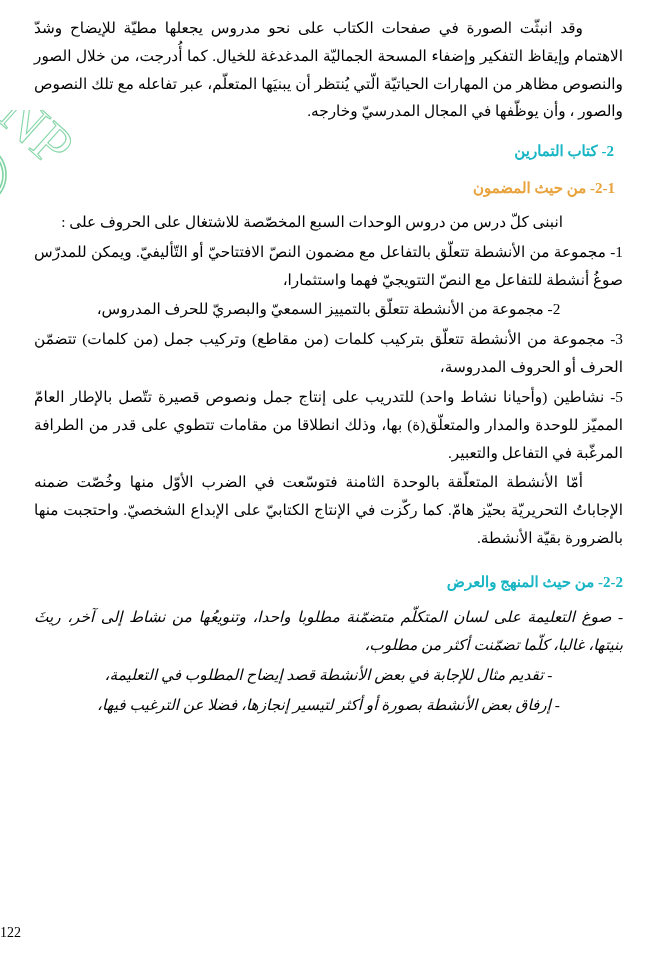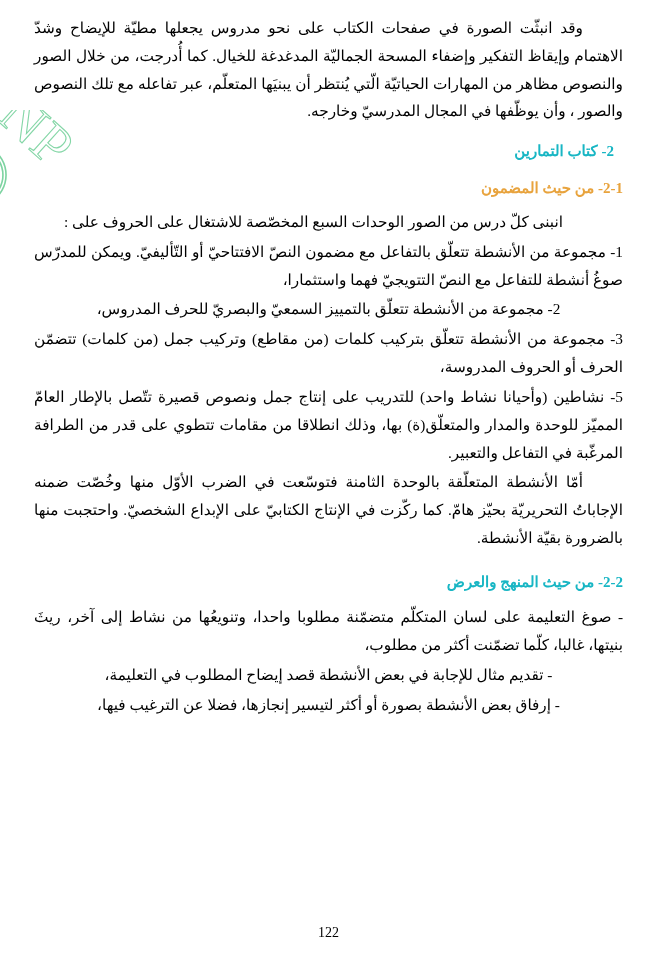--- a/index.html
+++ b/index.html
@@ -70,42 +70,43 @@
   .heading {
     color: #18b6c4;
     font-weight: bold;
     text-align: center;
     margin: 13px 9px 7px 0;
     text-indent: 0;
     font-size: 15px;
   }
   .heading.sub {
     color: #e8a33d;
-    margin: 9px 0 6px 0;
+    margin: 9px 8px 6px 0;
   }
   .heading.sub2 {
     color: #18b6c4;
     margin: 17px 0 7px 0;
   }
   .numbered {
     text-indent: 0;
   }
   .bullet {
     text-indent: 0;
+    font-style: italic;
   }
   .center-line {
     text-align: right;
     text-align-last: center;
   }
   .pagenum {
     position: absolute;
     bottom: 16px;
     left: 0;
     width: 657px;
-    text-align: center;
+    text-align: left;
     font-size: 14px;
     color: #000;
     font-family: "Liberation Serif", "DejaVu Serif", serif;
     z-index: 2;
   }
 </style>
 </head>
 <body>
 
 <div class="page">
@@ -118,21 +119,21 @@
   </div>
 
   <div class="content">
 
     <p class="indent">وقد انبثّت الصورة في صفحات الكتاب على نحو مدروس يجعلها مطيّة للإيضاح وشدّ الاهتمام وإيقاظ التفكير وإضفاء المسحة الجماليّة المدغدغة للخيال. كما أُدرجت، من خلال الصور والنصوص مظاهر من المهارات الحياتيّة الّتي يُنتظر أن يبنيَها المتعلّم، عبر تفاعله مع تلك النصوص والصور ، وأن يوظّفها في المجال المدرسيّ وخارجه.</p>
 
     <p class="heading">2- كتاب التمارين</p>
 
     <p class="heading sub">2-1- من حيث المضمون</p>
 
-    <p class="indent2">انبنى كلّ درس من الصور الوحدات السبع المخصّصة للاشتغال على الحروف على :</p>
+    <p class="indent2">انبنى كلّ درس من دروس الوحدات السبع المخصّصة للاشتغال على الحروف على :</p>
 
     <p class="numbered">1- مجموعة من الأنشطة تتعلّق بالتفاعل مع مضمون النصّ الافتتاحيّ أو التّأليفيّ. ويمكن للمدرّس صوغُ أنشطة للتفاعل مع النصّ التتويجيّ فهما واستثمارا،</p>
     <p class="numbered center-line">2- مجموعة من الأنشطة تتعلّق بالتمييز السمعيّ والبصريّ للحرف المدروس،</p>
     <p class="numbered">3- مجموعة من الأنشطة تتعلّق بتركيب كلمات (من مقاطع) وتركيب جمل (من كلمات) تتضمّن الحرف أو الحروف المدروسة،</p>
     <p class="numbered">5- نشاطين (وأحيانا نشاط واحد) للتدريب على إنتاج جمل ونصوص قصيرة تتّصل بالإطار العامّ المميّز للوحدة والمدار والمتعلّق(ة) بها، وذلك انطلاقا من مقامات تتطوي على قدر من الطرافة المرغّبة في التفاعل والتعبير.</p>
 
     <p class="indent">أمّا الأنشطة المتعلّقة بالوحدة الثامنة فتوسّعت في الضرب الأوّل منها وخُصّت ضمنه الإجاباتُ التحريريّة بحيّز هامّ. كما ركّزت في الإنتاج الكتابيّ على الإبداع الشخصيّ. واحتجبت منها بالضرورة بقيّة الأنشطة.</p>
 
     <p class="heading sub2">2-2- من حيث المنهج والعرض</p>
 

